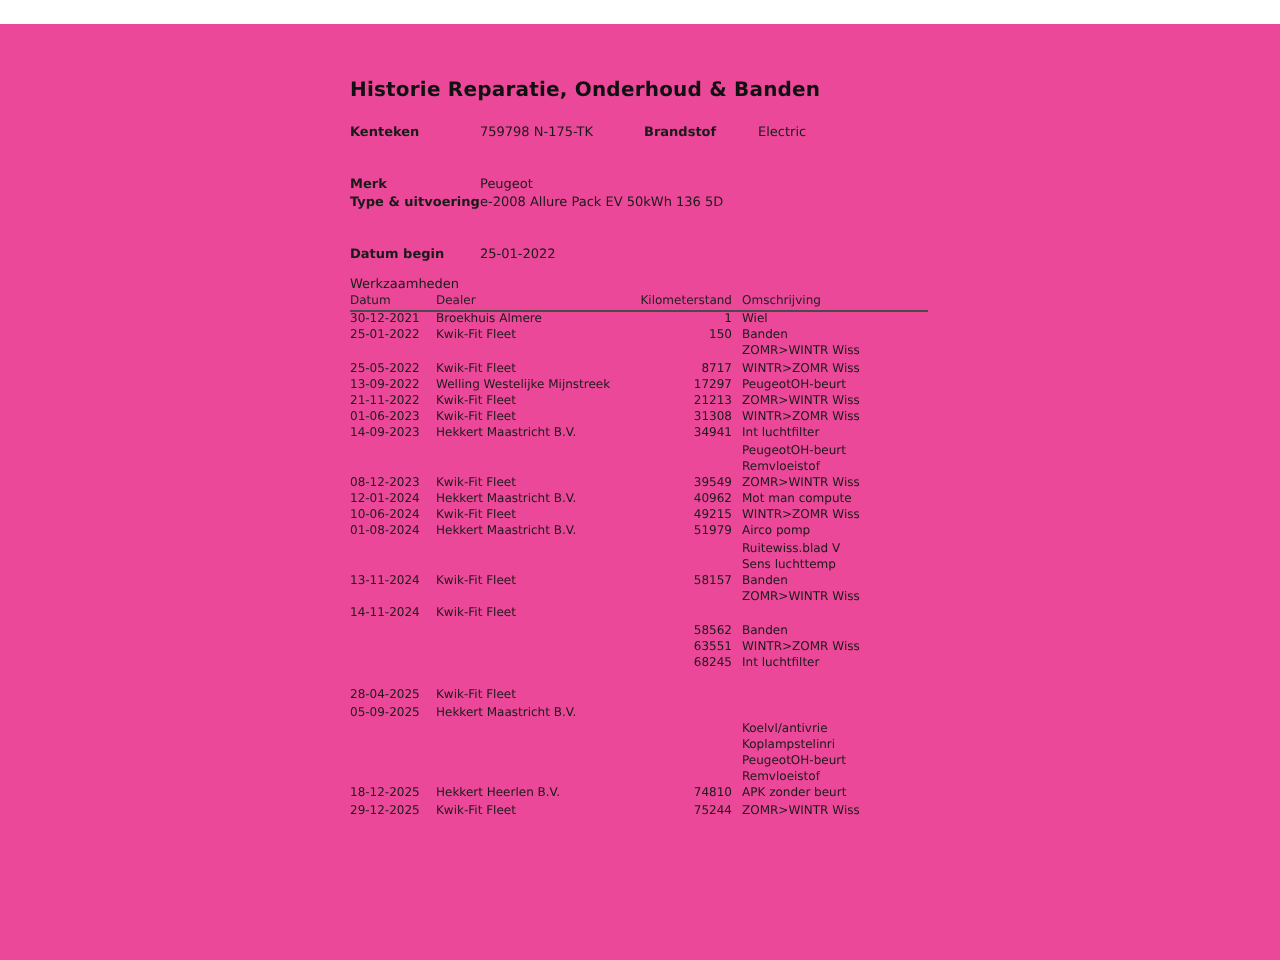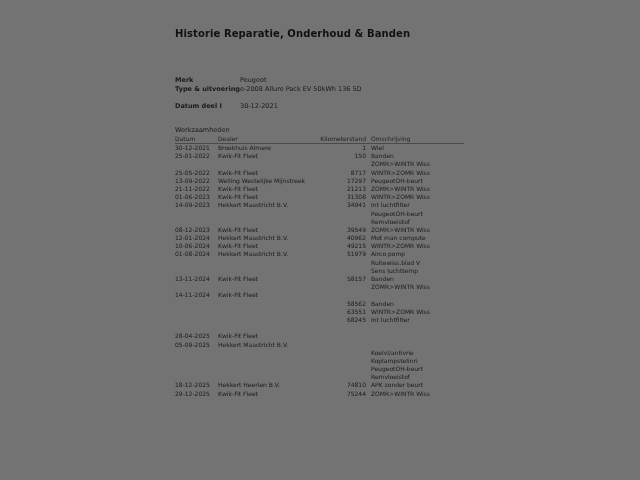--- a/index.html
+++ b/index.html
@@ -3,21 +3,21 @@
 <meta charset="utf-8">
 <style>
   * { margin: 0; padding: 0; box-sizing: border-box; }
   html, body { width: 640px; height: 480px; overflow: hidden; }
   body {
     background: #ffffff;
     font-family: "DejaVu Sans", "Liberation Sans", sans-serif;
     color: #1a1a1a;
     position: relative;
   }
-  .page { position: absolute; inset: 0; background: #737373; }
+  .page { position: absolute; inset: 0; background: #ec4899; margin-top: 12px; }
 
   .title {
     position: absolute; left: 175px; top: 28px;
     font-size: 10px; font-weight: bold; color: #111;
     white-space: nowrap; letter-spacing: 0.1px;
   }
 
   .info-line { position: absolute; left: 175px; width: 300px; height: 9px; }
   .info-line .lbl  { position: absolute; left: 0;    font-size: 6.5px; font-weight: bold; white-space: nowrap; }
   .info-line .val  { position: absolute; left: 65px;  font-size: 6.5px; white-space: nowrap; }
@@ -41,37 +41,43 @@
   .c-oms    { position: absolute; left: 196px; width: 93px;  font-size: 6px; white-space: nowrap; }
   .thead .c-datum, .thead .c-dealer, .thead .c-km, .thead .c-oms { font-size: 6px; color: #222; }
 </style>
 </head>
 <body>
 
 <div class="page">
 
   <div class="title">Historie Reparatie, Onderhoud &amp; Banden</div>
 
+  <div class="info-line" style="top:50px">
+    <span class="lbl">Kenteken</span>
+    <span class="val">759798 N-175-TK</span>
+    <span class="lbl2">Brandstof</span>
+    <span class="val2">Electric</span>
+  </div>
 
 
   <div class="info-line" style="top:76px">
     <span class="lbl">Merk</span>
     <span class="val">Peugeot</span>
   </div>
 
   <div class="info-line" style="top:85px">
     <span class="lbl">Type &amp; uitvoering</span>
     <span class="val">e-2008 Allure Pack EV 50kWh 136 5D</span>
   </div>
 
-  <div class="info-line" style="top:102px">
-    <span class="lbl">Datum deel I</span>
-    <span class="val">30-12-2021</span>
-  </div>
-
+
+  <div class="info-line" style="top:111px">
+    <span class="lbl">Datum begin</span>
+    <span class="val">25-01-2022</span>
+  </div>
 
   <div class="section-heading">Werkzaamheden</div>
 
   <div class="table">
     <div class="thead">
       <span class="c-datum">Datum</span>
       <span class="c-dealer">Dealer</span>
       <span class="c-km">Kilometerstand</span>
       <span class="c-oms">Omschrijving</span>
     </div>

